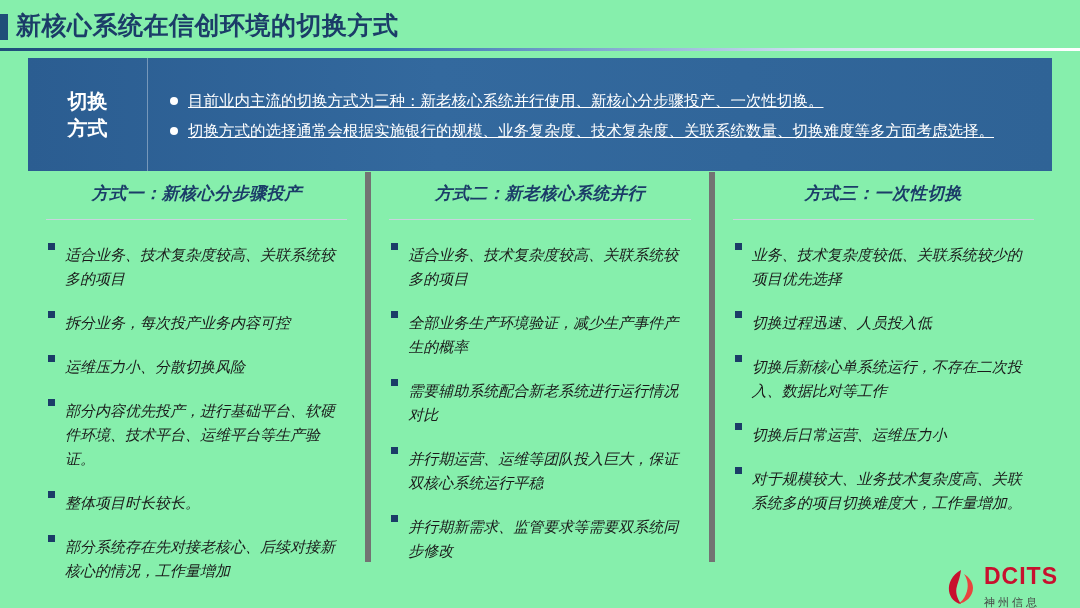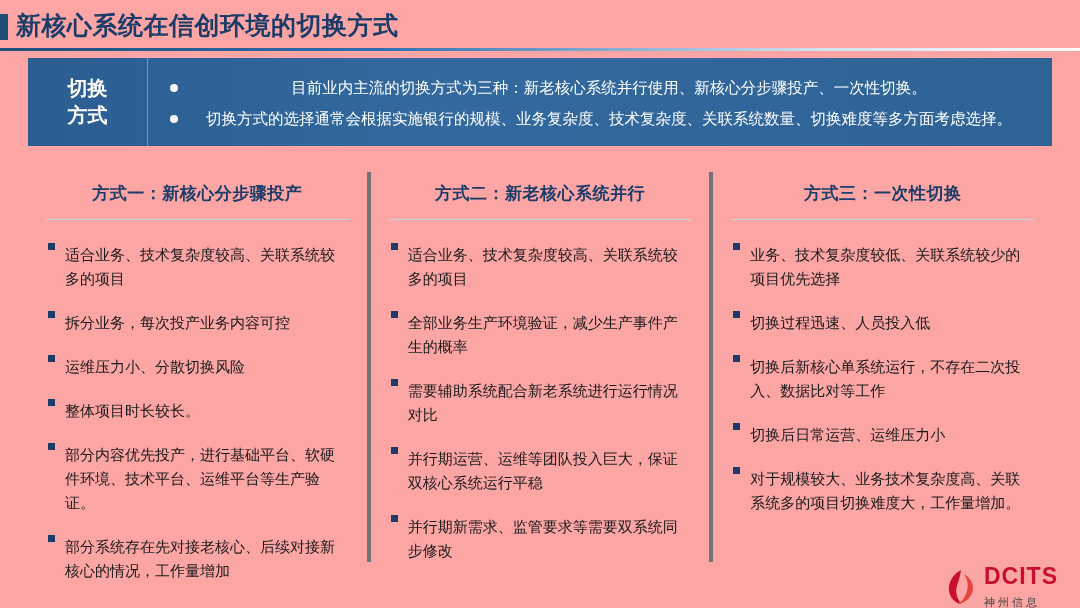--- a/index.html
+++ b/index.html
@@ -5,21 +5,21 @@
   * { box-sizing: border-box; margin: 0; padding: 0; }
   html, body {
     width: 1080px; height: 608px;
     background: #ffffff;
     font-family: "Liberation Sans", sans-serif;
     overflow: hidden;
   }
   .slide {
     position: relative;
     width: 1080px; height: 608px;
-    background: #fca5a5;
+    background: #86efac;
   }
 
   
   .title-bar {
     position: absolute;
     left: 0; top: 0;
     width: 1080px; height: 50px;
   }
   .title-accent {
     position: absolute;
@@ -40,25 +40,24 @@
     position: absolute;
     left: 0; top: 48px;
     width: 1080px; height: 3px;
     background: linear-gradient(to right, #1f4e79 0%, #2f6fae 35%, #cfe0f0 75%, #ffffff 100%);
   }
 
   
   .banner {
     position: absolute;
     left: 28px; top: 58px;
-    width: 1024px; height: 88px;
+    width: 1024px; height: 113px;
     background: linear-gradient(to right, #2b5d91 0%, #33699e 40%, #2f6396 100%);
     display: flex;
     align-items: stretch;
-    text-align: center;
   }
   .banner-label {
     width: 120px;
     display: flex;
     flex-direction: column;
     align-items: center;
     justify-content: center;
     color: #ffffff;
     font-size: 20px;
     font-weight: bold;
@@ -72,20 +71,21 @@
     flex-direction: column;
     justify-content: center;
     gap: 6px;
   }
   .banner-item {
     display: flex;
     align-items: flex-start;
     color: #ffffff;
     font-size: 15.5px;
     line-height: 1.55;
+    text-decoration: underline;
   }
   .banner-dot {
     flex: 0 0 auto;
     width: 8px; height: 8px;
     border-radius: 50%;
     background: #ffffff;
     margin: 8px 10px 0 0;
   }
   .banner-text { flex: 1; }
 
@@ -93,22 +93,23 @@
   .columns {
     position: absolute;
     left: 28px; top: 172px;
     width: 1024px; height: 390px;
     display: flex;
   }
   .col {
     flex: 1;
     padding: 0 18px;
     position: relative;
-  }
-  .col + .col { border-left: 4px solid #737373; }
+    font-style: italic;
+  }
+  .col + .col { border-left: 6px solid #737373; }
   .col-head {
     text-align: center;
     font-size: 17px;
     font-weight: bold;
     color: #1b3c68;
     padding: 10px 0 6px 0;
     letter-spacing: 0.5px;
   }
   .col-rule {
     width: 100%;
@@ -204,25 +205,25 @@
         <li>
             <span class="sq"></span>
             <span class="btxt">拆分业务，每次投产业务内容可控</span>
           </li>
         <li>
             <span class="sq"></span>
             <span class="btxt">运维压力小、分散切换风险</span>
           </li>
         <li>
             <span class="sq"></span>
+            <span class="btxt">部分内容优先投产，进行基础平台、软硬件环境、技术平台、运维平台等生产验证。</span>
+          </li>
+        <li>
+            <span class="sq"></span>
             <span class="btxt">整体项目时长较长。</span>
-          </li>
-        <li>
-            <span class="sq"></span>
-            <span class="btxt">部分内容优先投产，进行基础平台、软硬件环境、技术平台、运维平台等生产验证。</span>
           </li>
         <li>
             <span class="sq"></span>
             <span class="btxt">部分系统存在先对接老核心、后续对接新核心的情况，工作量增加</span>
           </li>
       </ul>
     </div>
 
     <div class="col">
       <div class="col-head">方式二：新老核心系统并行</div>

